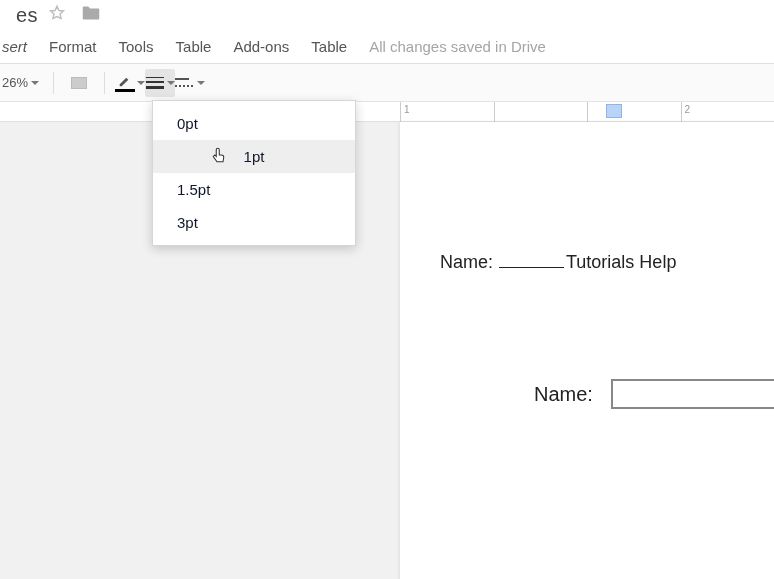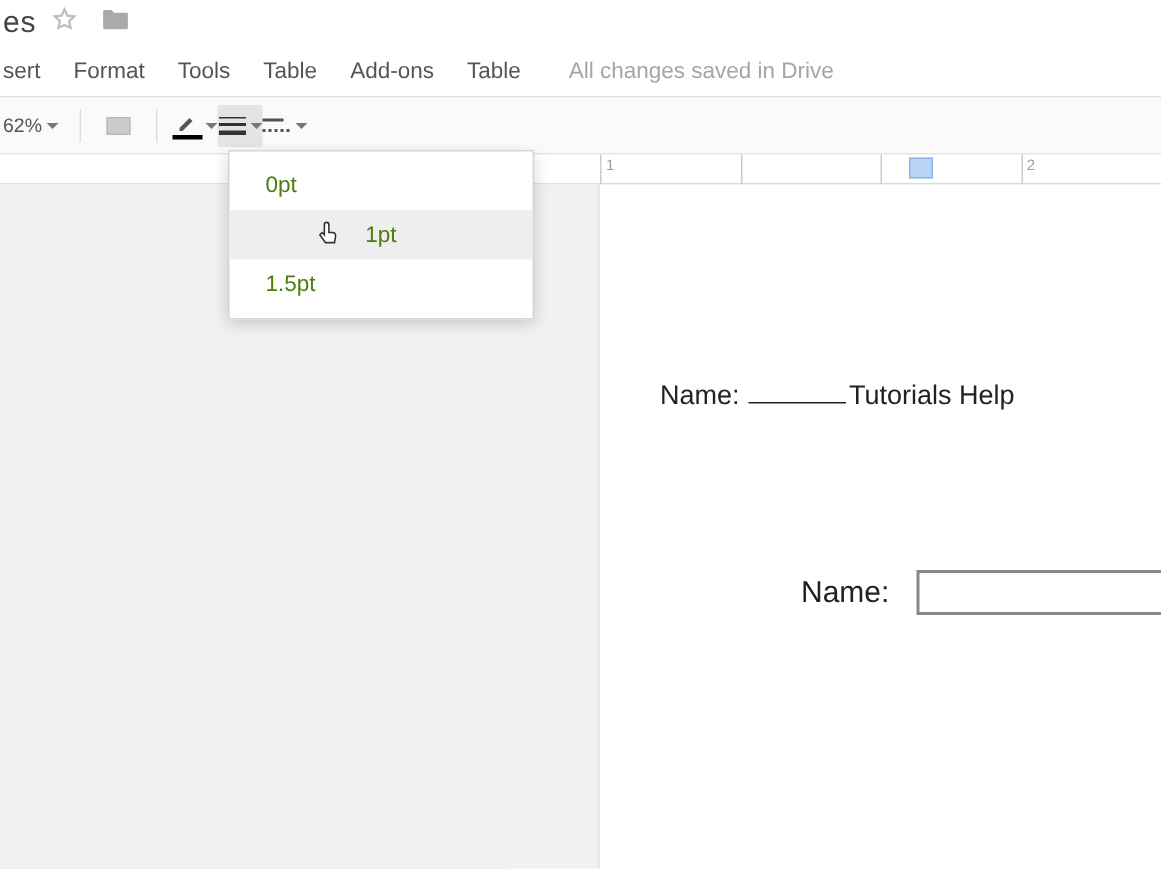--- a/index.html
+++ b/index.html
@@ -1,25 +1,25 @@
 <!DOCTYPE html>
 <html><head>
   <meta charset="utf-8">
   <style>
     * { margin: 0; padding: 0; box-sizing: border-box; font-family: Arial, "Helvetica Neue", Helvetica, sans-serif; }
     body { width: 774px; height: 579px; overflow: hidden; background: #fff; color: #555; }
     .titlebar { display: flex; align-items: center; padding: 2px 0 4px 0; }
-    .titlebar .title-fragment { font-size: 20px; color: #444; letter-spacing: 0.5px; margin-right: 10px; padding-left: 2px; }
+    .titlebar .title-fragment { font-size: 20px; color: #444; letter-spacing: 0.5px; margin-right: 10px; padding-left: 16px; }
     .star-icon svg { width: 18px; height: 18px; fill: none; stroke: #bdbdbd; stroke-width: 2; }
     .folder-icon { margin-left: 14px; }
     .folder-icon svg { width: 22px; height: 22px; fill: #aaa; }
     .menubar { display: flex; align-items: center; padding: 6px 0 8px 0; border-bottom: 1px solid #e0e0e0; }
     .menu-item { font-size: 15px; color: #555; margin-right: 22px; cursor: default; }
-    .menu-item:first-child { margin-left: 2px; }
-    .status-text { font-size: 15px; color: #a5a5a5; margin-left: 10px; }
+    .menu-item:first-child { margin-left: 2px; font-style: italic; }
+    .status-text { font-size: 15px; color: #a5a5a5; }
     .toolbar { display: flex; align-items: center; height: 38px; border-bottom: 1px solid #e3e3e3; background: #fafafa; padding-left: 2px; }
     .zoom { display: flex; align-items: center; font-size: 13px; color: #555; margin-right: 4px; }
     .caret { margin-left: 4px; width: 0; height: 0; border-left: 4px solid transparent; border-right: 4px solid transparent; border-top: 4px solid #777; }
     .sep { width: 1px; height: 22px; background: #ddd; margin: 0 10px; }
     .tool-btn { display: flex; align-items: center; justify-content: center; width: 30px; height: 28px; border-radius: 2px; cursor: default; }
     .tool-btn.selected { background: #e4e4e4; }
     .bg-rect { width: 16px; height: 12px; background: #ccc; border: 1px solid #bbb; }
     .pencil-under { position: relative; width: 20px; height: 18px; }
     .pencil-under .underline { position: absolute; bottom: 0; left: 0; width: 20px; height: 3px; background: #000; }
     .pencil-under svg { position: absolute; top: -1px; left: 2px; width: 16px; height: 16px; }
@@ -40,21 +40,21 @@
     .tick .num { position: absolute; top: 2px; left: 3px; font-size: 10px; }
     .margin-marker { position: absolute; top: 2px; left: 606px; width: 16px; height: 14px; background: #b9d4f7; border: 1px solid #8eb5e6; }
     .page { position: absolute; top: 20px; left: 400px; width: 600px; height: 800px; background: #fff; box-shadow: -1px 0 3px rgba(0,0,0,0.08); padding: 130px 40px 40px 40px; }
     .doc-line1 { font-size: 18px; color: #222; }
     .doc-line1 .label { margin-right: 6px; }
     .doc-line1 .underline-blank { display: inline-block; border-bottom: 1.5px solid #222; width: 65px; vertical-align: baseline; margin-right: 2px; }
     .doc-line2 { margin-top: 106px; font-size: 20px; color: #222; display: flex; align-items: center; }
     .doc-line2 .label { margin-right: 18px; margin-left: 94px;}
     .doc-line2 .input-box { width: 260px; height: 30px; border: 2px solid #888; background: #fff; }
     .dropdown { position: absolute; top: 100px; left: 152px; width: 204px; background: #fff; border: 1px solid #d6d6d6; box-shadow: 0 3px 10px rgba(0,0,0,0.18); padding: 6px 0; z-index: 50; }
-    .dd-item { padding: 8px 24px; font-size: 15px; color: #4d7c0f; cursor: default; position: relative; }
+    .dd-item { padding: 8px 24px; font-size: 15px; color: #0f172a; cursor: default; position: relative; }
     .dd-item.hovered { background: #eeeeee; text-align: center; }
     .cursor-icon { position: absolute; left: 58px; top: 6px; width: 18px; height: 18px; }
   </style>
 </head>
 <body>
 
 <div class="titlebar">
   <span class="title-fragment">es</span>
   <span class="star-icon">
     <svg viewBox="0 0 24 24">
@@ -73,21 +73,21 @@
   <span class="menu-item">Format</span>
   <span class="menu-item">Tools</span>
   <span class="menu-item">Table</span>
   <span class="menu-item">Add-ons</span>
   <span class="menu-item">Table</span>
   <span class="status-text">All changes saved in Drive</span>
 </div>
 
 <div class="toolbar">
   <div class="zoom with-caret">
-    <span>62%</span>
+    <span>26%</span>
     <span class="caret"></span>
   </div>
   <div class="sep"></div>
   <div class="tool-btn">
     <div class="bg-rect"></div>
   </div>
   <div class="sep"></div>
   <div class="tool-btn with-caret">
     <div class="pencil-under">
       <svg viewBox="0 0 24 24">
@@ -148,13 +148,14 @@
     </div>
   </div>
 </div>
 
 <div class="dropdown" id="dropdown">
     <div class="dd-item">0pt</div>
     <div class="dd-item hovered">1pt<span class="cursor-icon"><svg viewBox="0 0 24 24">
           <path d="M9 3c-1 0-2 1-2 2v9l-2-2-2 2 5 7h8l1-6c0-2-1-3-3-3h-3V5c0-1-1-2-2-2z" fill="#fff" stroke="#333" stroke-width="1.4"></path>
         </svg></span></div>
     <div class="dd-item">1.5pt</div>
+    <div class="dd-item">3pt</div>
   </div>
 
 </body></html>

